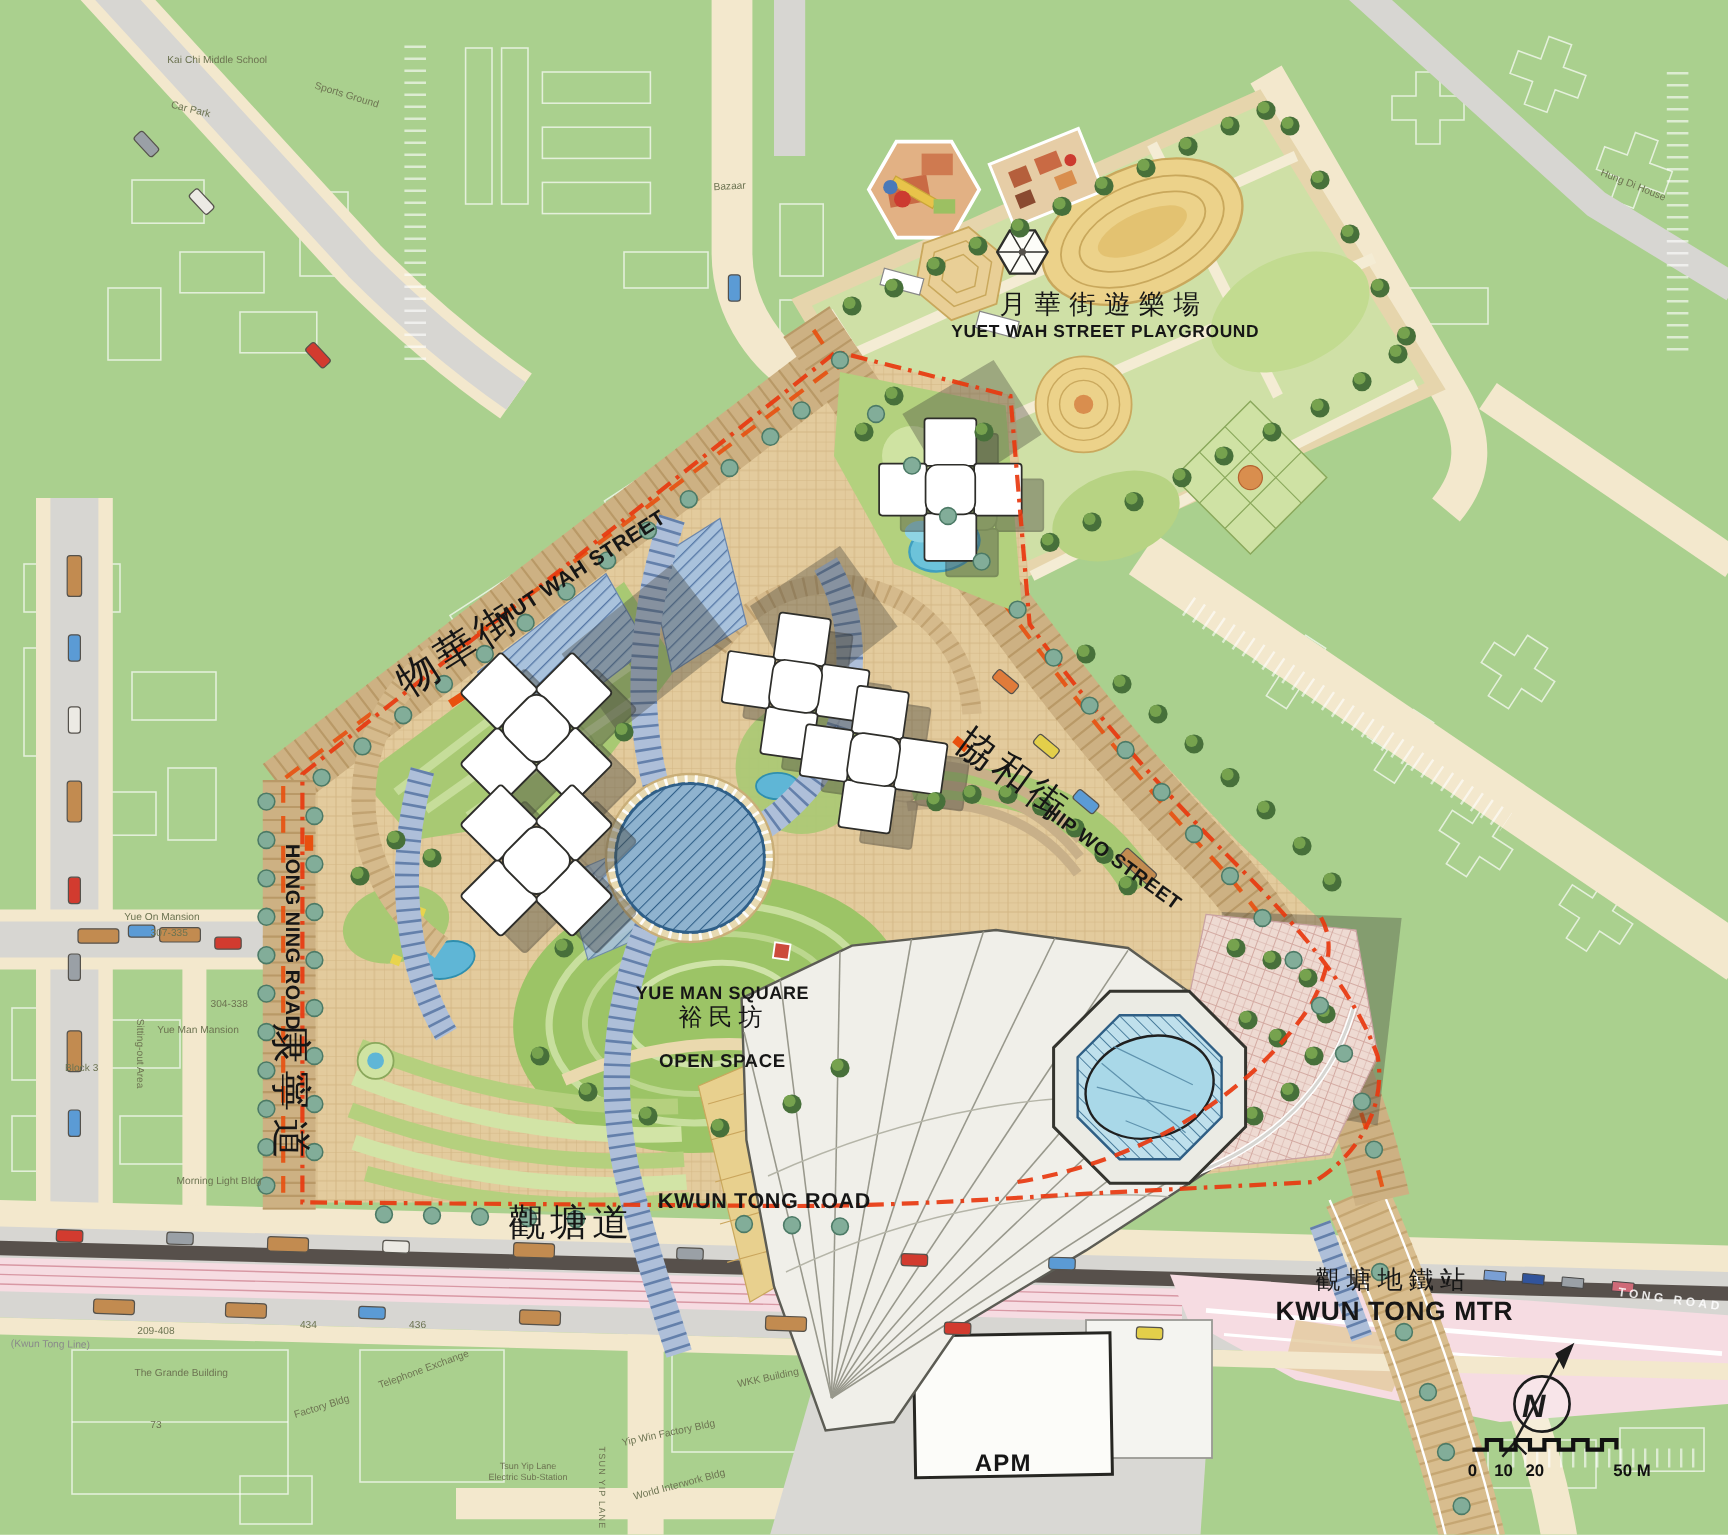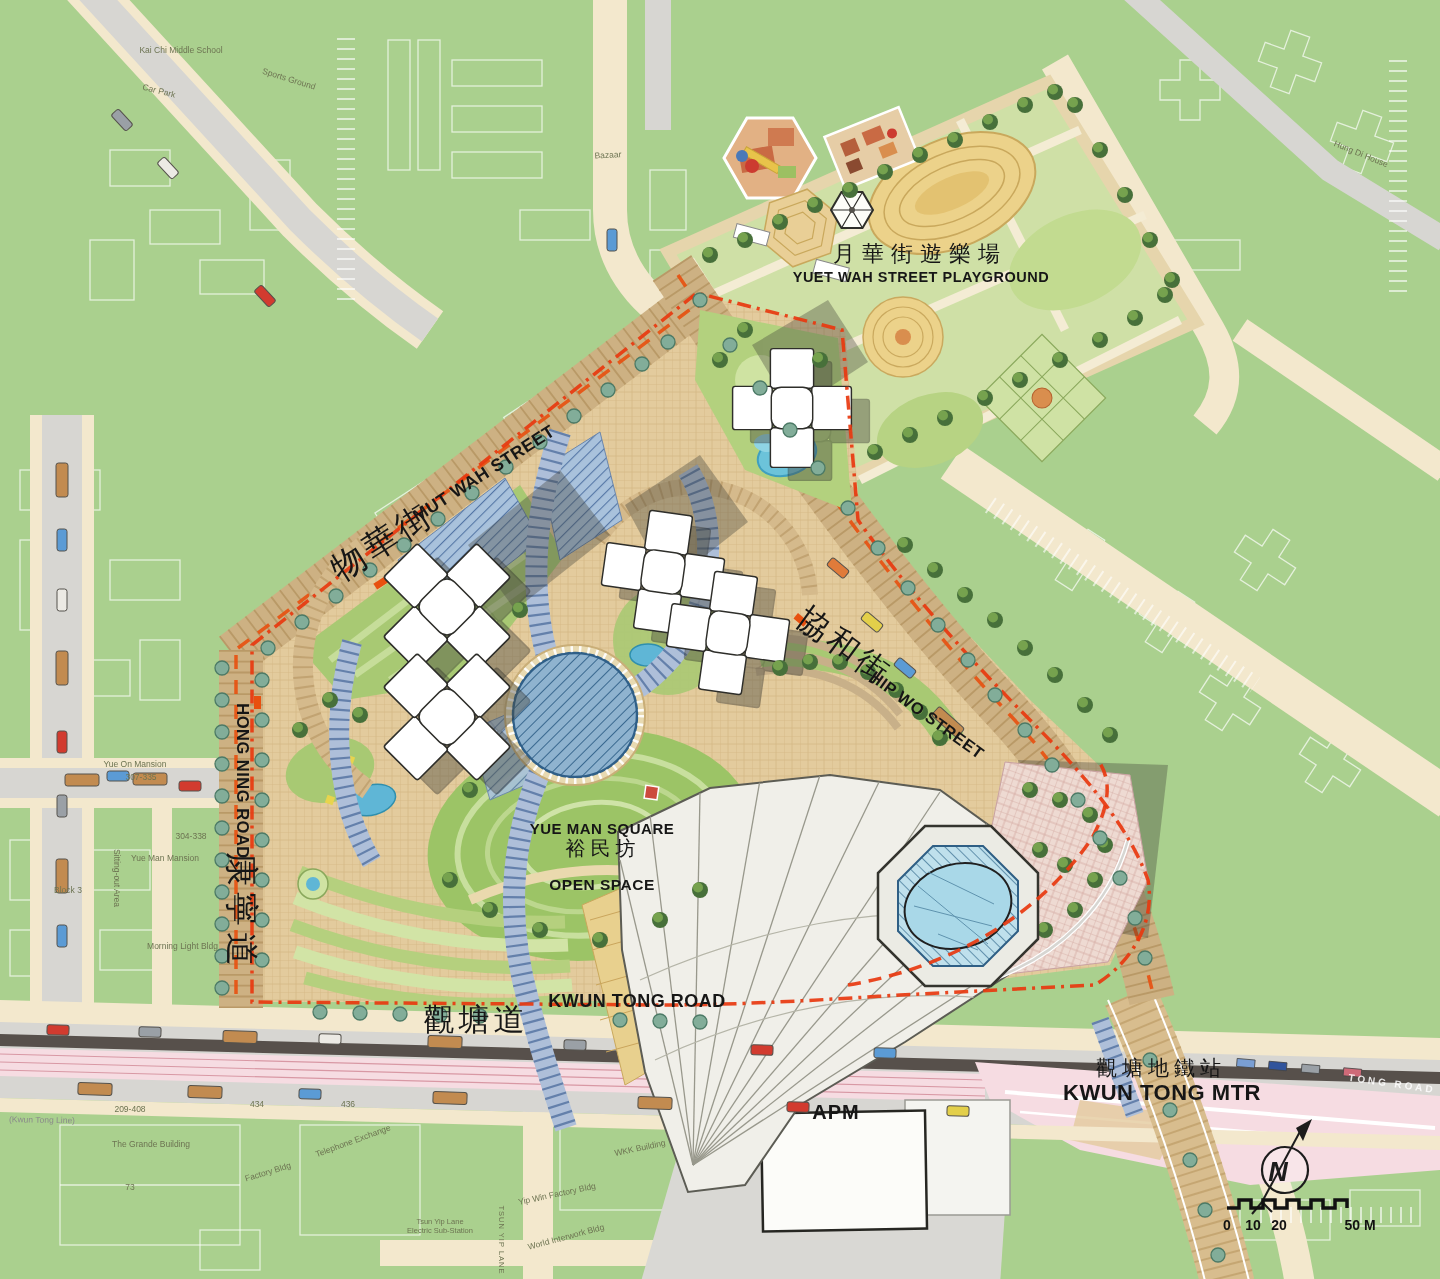--- a/index.html
+++ b/index.html
@@ -587,35 +587,35 @@
 <div class="lbl en" style="left:927px;top:715px;font-size:16.5px;transform:translate(-50%,-50%) rotate(36deg);">HIP WO STREET</div>
 <div class="lbl en" style="left:243px;top:781px;font-size:16.5px;transform:translate(-50%,-50%) rotate(90deg);">HONG NING ROAD</div>
 <div class="lbl cjk" style="left:242px;top:912px;font-size:34px;letter-spacing:6px;transform:translate(-50%,-50%) rotate(90deg);">康寧道</div>
 <div class="lbl cjk" style="left:603px;top:800px;font-size:20px;letter-spacing:5px;margin-top:48px;">裕民坊</div>
 <div class="lbl en" style="left:602px;top:828px;font-size:15px;">YUE MAN SQUARE</div>
 <div class="lbl en" style="left:602px;top:847px;font-size:15.5px;margin-top:38px;">OPEN SPACE</div>
 <div class="lbl cjk" style="left:476px;top:1019px;font-size:31px;letter-spacing:4px;">觀塘道</div>
 <div class="lbl en" style="left:637px;top:1001px;font-size:18px;">KWUN TONG ROAD</div>
 <div class="lbl cjk" style="left:1161px;top:1067px;font-size:21px;letter-spacing:5px;">觀塘地鐵站</div>
 <div class="lbl en" style="left:1162px;top:1093px;font-size:22px;">KWUN TONG MTR</div>
-<div class="lbl en" style="left:836px;top:1112px;font-size:20px;letter-spacing:1px;">APM</div>
+<div class="lbl en" style="left:836px;top:1220px;font-size:20px;letter-spacing:1px;">APM</div>
 <div class="lbl tiny" style="left:42px;top:1120px;color:#8a8a8a;transform:translate(-50%,-50%) rotate(1deg);">(Kwun Tong Line)</div>
 <div class="lbl en" style="left:1392px;top:1084px;font-size:10px;color:#fff;letter-spacing:3px;opacity:.85;transform:translate(-50%,-50%) rotate(8deg);">TONG ROAD</div>
 <div class="lbl tiny" style="left:608px;top:155px;transform:translate(-50%,-50%) rotate(-3deg);">Bazaar</div>
 
 <div class="lbl tiny" style="left:181px;top:50px;">Kai Chi Middle School</div>
 <div class="lbl tiny" style="left:289px;top:79px;transform:translate(-50%,-50%) rotate(17deg);">Sports Ground</div>
 <div class="lbl tiny" style="left:159px;top:91px;transform:translate(-50%,-50%) rotate(14deg);">Car Park</div>
 <div class="lbl tiny" style="left:135px;top:764px;">Yue On Mansion</div>
 <div class="lbl tiny" style="left:141px;top:777px;">307-335</div>
 <div class="lbl tiny" style="left:167px;top:836px;margin-left:24px;">304-338</div>
 <div class="lbl tiny" style="left:165px;top:858px;">Yue Man Mansion</div>
 <div class="lbl tiny" style="left:117px;top:878px;transform:translate(-50%,-50%) rotate(90deg);">Sitting-out Area</div>
 <div class="lbl tiny" style="left:68px;top:890px;">Block 3</div>
-<div class="lbl tiny" style="left:166px;top:946px;padding-left:33px;">Morning Light Bldg</div>
+<div class="lbl tiny" style="left:166px;top:984px;padding-left:33px;">Morning Light Bldg</div>
 <div class="lbl tiny" style="left:151px;top:1144px;">The Grande Building</div>
 <div class="lbl tiny" style="left:130px;top:1109px;">209-408</div>
 <div class="lbl tiny" style="left:257px;top:1104px;">434</div>
 <div class="lbl tiny" style="left:348px;top:1104px;">436</div>
 <div class="lbl tiny" style="left:130px;top:1187px;">73</div>
 <div class="lbl tiny" style="left:268px;top:1172px;transform:translate(-50%,-50%) rotate(-17deg);">Factory Bldg</div>
 <div class="lbl tiny" style="left:353px;top:1141px;transform:translate(-50%,-50%) rotate(-20deg);">Telephone Exchange</div>
 <div class="lbl tiny" style="left:640px;top:1148px;transform:translate(-50%,-50%) rotate(-12deg);">WKK Building</div>
 <div class="lbl tiny" style="left:440px;top:1222px;font-size:7.5px;">Tsun Yip Lane</div>
 <div class="lbl tiny" style="left:440px;top:1231px;font-size:7.5px;">Electric Sub-Station</div>

